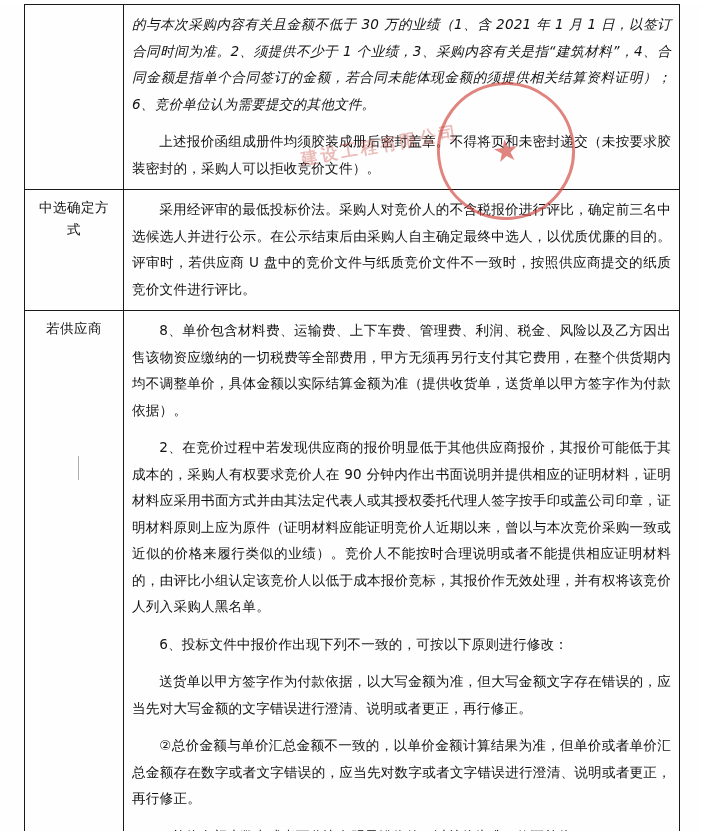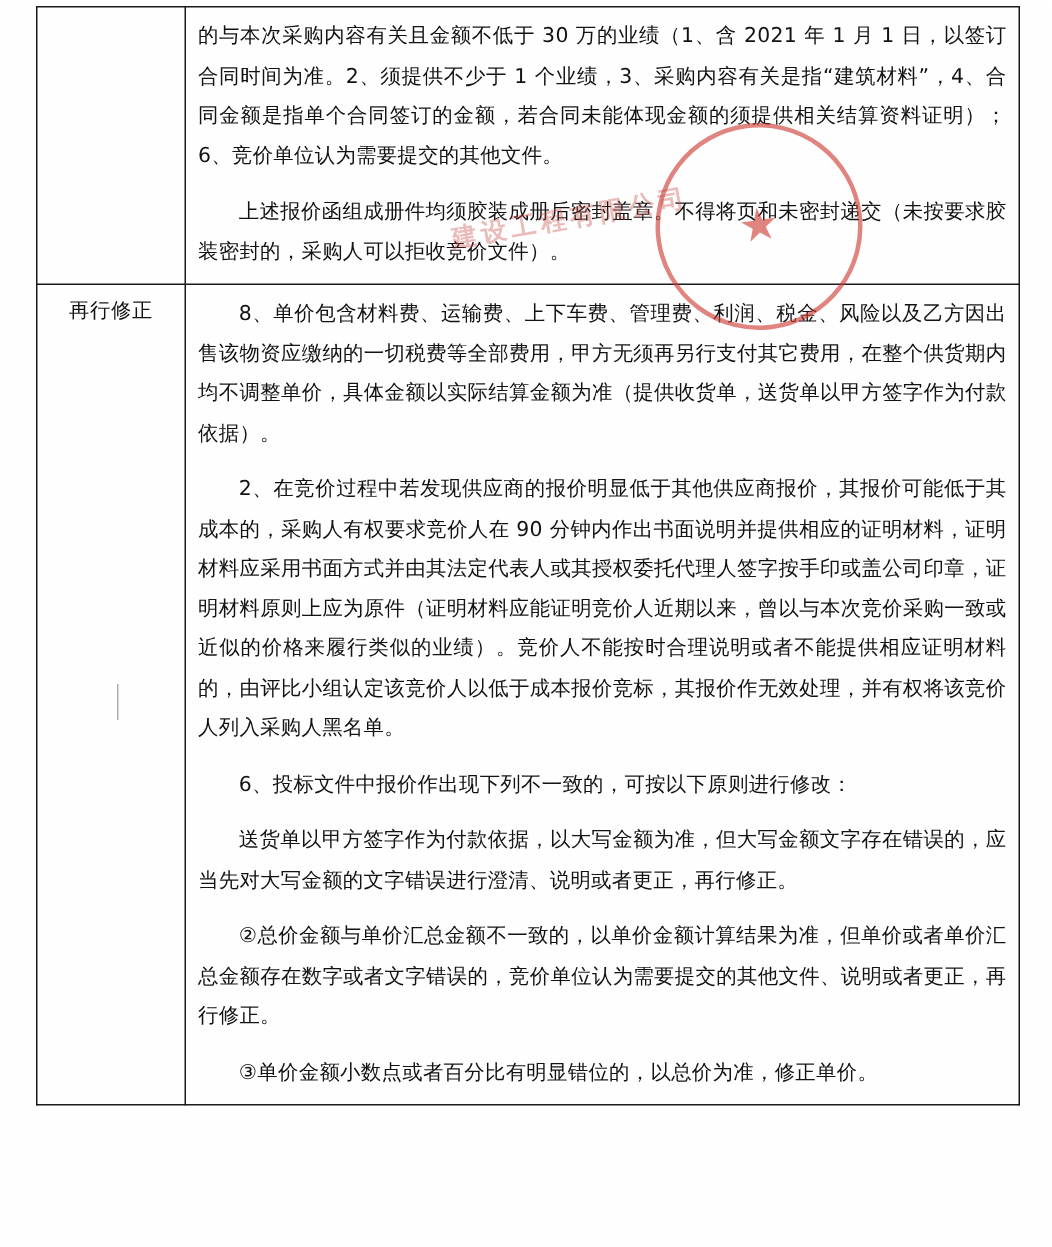--- a/index.html
+++ b/index.html
@@ -56,20 +56,21 @@
     margin: 0 0 0 0;
   }
   td.body p + p {
     margin-top: 11px;
   }
   .indent {
     text-indent: 2em;
   }
   .noindent {
     text-indent: 0;
+    font-style: italic;
   }
   
   .first-row td {
     border-top: none;
   }
   
   .margin-tick {
     position: absolute;
     left: 78px;
     top: 452px;
@@ -137,31 +138,39 @@
       <tr class="first-row">
         <td class="label">
           <span class="lbl"></span>
         </td>
         <td class="body">
           <p class="noindent">的与本次采购内容有关且金额不低于 30 万的业绩（1、含 2021 年 1 月 1 日，以签订合同时间为准。2、须提供不少于 1 个业绩，3、采购内容有关是指“建筑材料”，4、合同金额是指单个合同签订的金额，若合同未能体现金额的须提供相关结算资料证明）；6、竞价单位认为需要提交的其他文件。</p>
           <p class="indent">上述报价函组成册件均须胶装成册后密封盖章。不得将页和未密封递交（未按要求胶装密封的，采购人可以拒收竞价文件）。</p>
         </td>
       </tr>
 
+      <tr>
+        <td class="label">
+          <span class="lbl">中选确定方式</span>
+        </td>
+        <td class="body">
+          <p class="indent">采用经评审的最低投标价法。采购人对竞价人的不含税报价进行评比，确定前三名中选候选人并进行公示。在公示结束后由采购人自主确定最终中选人，以优质优廉的目的。评审时，若供应商 U 盘中的竞价文件与纸质竞价文件不一致时，按照供应商提交的纸质竞价文件进行评比。</p>
+        </td>
+      </tr>
 
       <tr>
         <td class="label">
-          <span class="lbl">再行修正</span>
+          <span class="lbl">若供应商</span>
         </td>
         <td class="body">
           <p class="indent">8、单价包含材料费、运输费、上下车费、管理费、利润、税金、风险以及乙方因出售该物资应缴纳的一切税费等全部费用，甲方无须再另行支付其它费用，在整个供货期内均不调整单价，具体金额以实际结算金额为准（提供收货单，送货单以甲方签字作为付款依据）。</p>
           <p class="indent">2、在竞价过程中若发现供应商的报价明显低于其他供应商报价，其报价可能低于其成本的，采购人有权要求竞价人在 90 分钟内作出书面说明并提供相应的证明材料，证明材料应采用书面方式并由其法定代表人或其授权委托代理人签字按手印或盖公司印章，证明材料原则上应为原件（证明材料应能证明竞价人近期以来，曾以与本次竞价采购一致或近似的价格来履行类似的业绩）。竞价人不能按时合理说明或者不能提供相应证明材料的，由评比小组认定该竞价人以低于成本报价竞标，其报价作无效处理，并有权将该竞价人列入采购人黑名单。</p>
           <p class="indent">6、投标文件中报价作出现下列不一致的，可按以下原则进行修改：</p>
           <p class="indent">送货单以甲方签字作为付款依据，以大写金额为准，但大写金额文字存在错误的，应当先对大写金额的文字错误进行澄清、说明或者更正，再行修正。</p>
-          <p class="indent">②总价金额与单价汇总金额不一致的，以单价金额计算结果为准，但单价或者单价汇总金额存在数字或者文字错误的，竞价单位认为需要提交的其他文件、说明或者更正，再行修正。</p>
+          <p class="indent">②总价金额与单价汇总金额不一致的，以单价金额计算结果为准，但单价或者单价汇总金额存在数字或者文字错误的，应当先对数字或者文字错误进行澄清、说明或者更正，再行修正。</p>
           <p class="indent">③单价金额小数点或者百分比有明显错位的，以总价为准，修正单价。</p>
 
         </td>
       </tr>
     </tbody>
   </table>
 
   <div class="seal">
     <div class="star">★</div>
     <div class="seal-bottom"></div>

